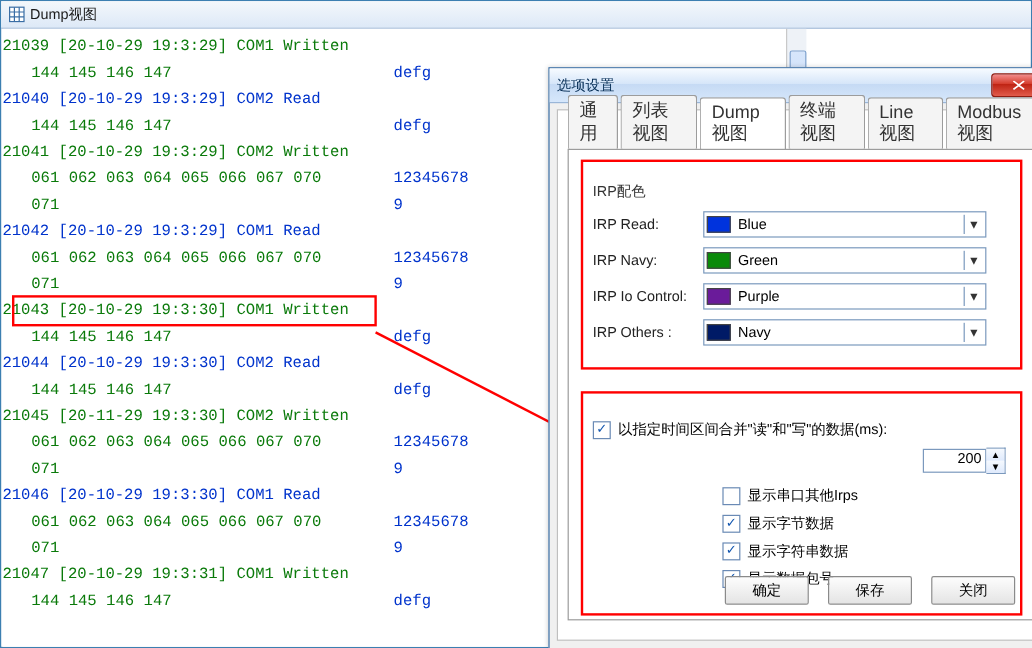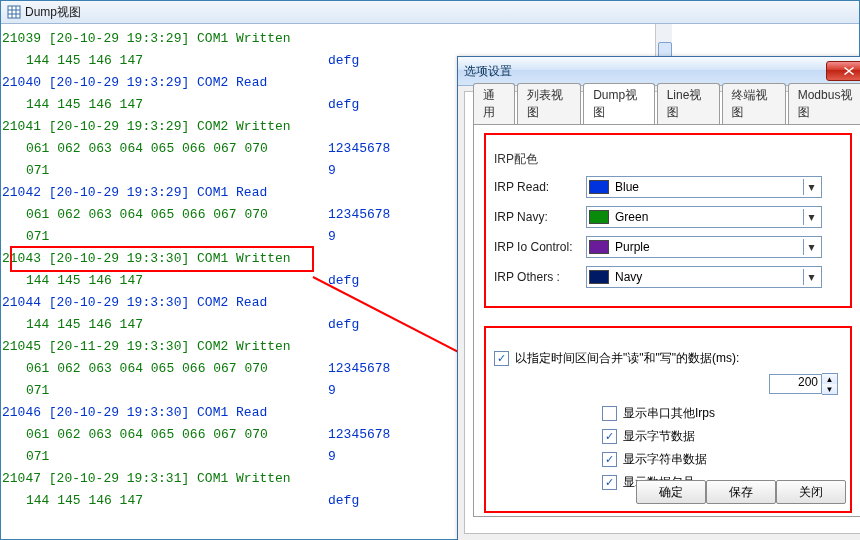--- a/index.html
+++ b/index.html
@@ -14,38 +14,38 @@
 .ascii{color:#0033cc;position:absolute;left:326px}
 .sel-box{position:absolute;border:2px solid #ff0000;pointer-events:none}
 #arrow-layer{position:absolute;left:0;top:0;pointer-events:none}
 .scroll-track{position:absolute;left:654px;top:23px;width:16px;height:515px;background:#eef2f7;border-left:1px solid #c9c9c9}
 .scroll-thumb{position:absolute;left:2px;top:18px;width:12px;height:220px;background:linear-gradient(#d7e6fb,#aecbef);border:1px solid #7ea2cf;border-radius:2px}
 .dialog{position:absolute;left:456px;top:55px;width:420px;height:483px;border:1px solid #3a6ea5;background:#f0f0f0;box-shadow:0 0 4px rgba(0,0,0,.2)}
 .dlg-title{height:28px;background:linear-gradient(#f7fbff,#d6e6f9 45%,#c5daf4 46%,#d6e7fb);border-bottom:1px solid #9ab6d8;display:flex;align-items:center;padding:0 6px;color:#062e56}
 .dlg-close{margin-left:auto;width:44px;height:18px;background:linear-gradient(#f28d8d,#d43b2a 45%,#bf2414 46%,#e15b4b);border:1px solid #8e1d11;border-radius:3px;display:flex;align-items:center;justify-content:center;color:#fff;font-weight:bold}
 .dlg-body{position:absolute;left:6px;top:34px;right:6px;bottom:6px;background:#fff;border:1px solid #bfbfbf}
 .tabs{display:flex;align-items:flex-end;height:24px;margin:8px 0 0 8px}
-.tab{padding:3px 9px;border:1px solid #9c9c9c;border-bottom:none;background:#f4f4f4;margin-right:2px;border-radius:3px 3px 0 0;color:#333;cursor:default;font-size:12px}
+.tab{padding:3px 9px;border:1px solid #9c9c9c;border-bottom:none;background:#f4f4f4;margin-right:2px;border-radius:3px 3px 0 0;color:#333;cursor:default;font-size:15px}
 .tab.active{background:#fff;position:relative;top:1px;border-bottom:1px solid #fff}
 .tab-pane{border:1px solid #9c9c9c;margin:0 8px 8px 8px;padding:8px 10px;height:375px;position:relative}
 .group-label{color:#333}
 .red-frame{border:2px solid #ff0000;padding:16px 8px 10px 8px;margin-bottom:18px}
 .field-row{display:flex;align-items:center;margin:8px 0}
 .field-row label{width:92px;color:#222}
 .combo{flex:1;max-width:230px;height:20px;border:1px solid #7b99bd;background:#fff;display:flex;align-items:center;padding:0 2px}
 .swatch{width:18px;height:12px;border:1px solid #444;margin-right:6px}
 .combo-text{flex:1}
 .combo-btn{width:15px;height:16px;border-left:1px solid #7b99bd;display:flex;align-items:center;justify-content:center;color:#333}
 .chk-line{display:flex;align-items:center;margin:6px 0}
 .chk{width:13px;height:13px;border:1px solid #6a8ab5;background:#fff;margin-right:6px;display:flex;align-items:center;justify-content:center;font-size:11px;color:#1558b0;line-height:1}
 .spin-wrap{display:flex;align-items:center}
 .spin-input{width:48px;height:18px;border:1px solid #7b99bd;text-align:right;padding-right:3px;background:#fff}
 .spin-btns{width:15px;height:20px;border:1px solid #7b99bd;border-left:none;display:flex;flex-direction:column}
 .spin-btns div{flex:1;display:flex;align-items:center;justify-content:center;font-size:8px;background:linear-gradient(#f5f9fe,#dfeafd)}
-.dlg-buttons{position:absolute;right:16px;bottom:12px;display:flex;gap:0}
+.dlg-buttons{position:absolute;right:16px;bottom:12px;display:flex;gap:16px}
 .btn{width:68px;height:22px;border:1px solid #8a8a8a;background:linear-gradient(#fdfdfd,#e4e4e4);border-radius:2px;display:flex;align-items:center;justify-content:center;cursor:default}
 </style>
 </head>
 <body>
 
 <div class="main-window">
   <div class="main-title">
     <svg width="14" height="14">
         <rect x="1" y="1" width="12" height="12" fill="#fff" stroke="#3a6ea5"></rect>
         <line x1="1" y1="5" x2="13" y2="5" stroke="#3a6ea5"></line>
@@ -102,22 +102,22 @@
         <svg width="10" height="8">
             <path d="M1,0 L5,3 L9,0 L10,1 L6,4 L10,7 L9,8 L5,5 L1,8 L0,7 L4,4 L0,1 Z" fill="#fff"></path>
           </svg>
       </div>
     </div>
     <div class="dlg-body">
       <div class="tabs" id="tabs">
           <div class="tab">通用</div>
           <div class="tab">列表视图</div>
           <div class="tab active">Dump视图</div>
+          <div class="tab">终端视图</div>
           <div class="tab">Line视图</div>
-          <div class="tab">终端视图</div>
           <div class="tab">Modbus视图</div>
         </div>
       <div class="tab-pane">
 
         <div class="red-frame">
           <div class="group-label">IRP配色</div>
           <div id="fields">
               <div class="field-row">
                 <label>IRP Read:</label>
                 <div class="combo">

